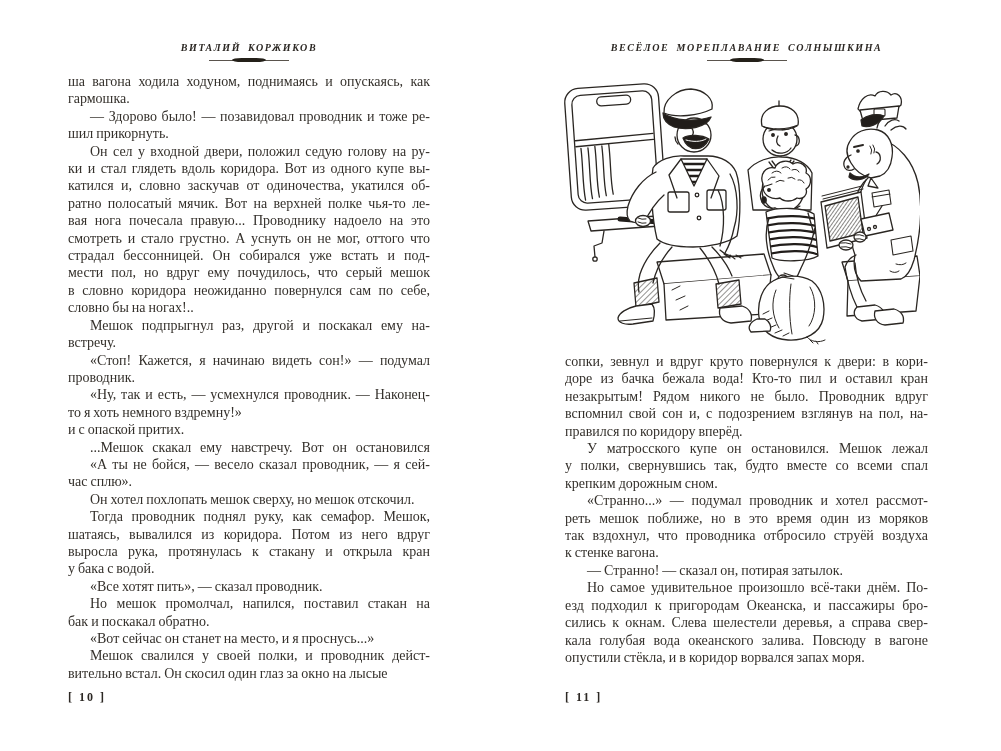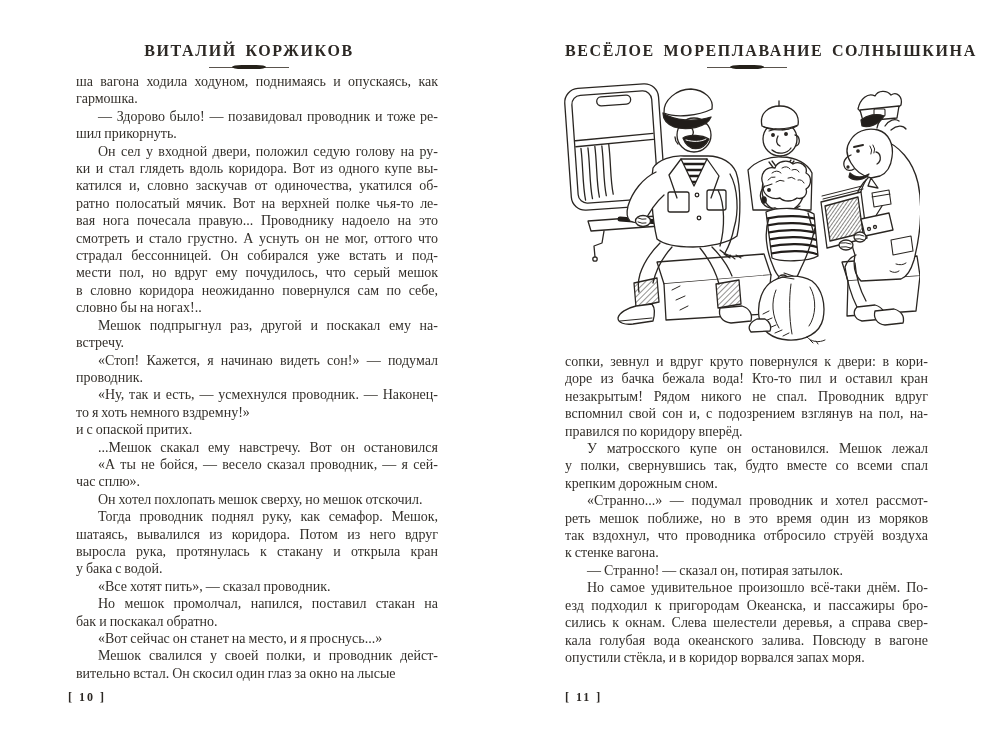--- a/index.html
+++ b/index.html
@@ -18,37 +18,37 @@
   }
   .spread { position: absolute; inset: 0; background: var(--paper); }
   .page { position: absolute; top: 0; height: 751px; }
   .page.left  { left: 0;     width: 500px; }
   .page.right { left: 501px; width: 500px; }
 
   .running-head { position: absolute; top: 42px; text-align: center; }
   .page.left  .running-head { left: 68px; width: 362px; }
   .page.right .running-head { left: 64px; width: 363px; }
   .head-text {
-    font-size: 16px; font-weight: bold; letter-spacing: 1.6px;
-    word-spacing: 3px; color: var(--head-ink); white-space: nowrap;
+    font-size: 10px; font-weight: bold; letter-spacing: 1.6px;
+    word-spacing: 3px; color: var(--head-ink); white-space: nowrap; font-style: italic;
   }
   .head-rule { position: relative; width: 80px; height: 6px; margin: 4px auto 0; }
   .rule-line  { position: absolute; left: 0; right: 0; top: 2.5px; height: 1px; background: #5a544d; }
   .rule-thick {
     position: absolute; left: 50%; top: 1px; transform: translateX(-50%);
     width: 34px; height: 3.5px; background: #242019; border-radius: 50% / 100%;
   }
 
   .bodytext {
     position: absolute;
     font-size: 14px; line-height: 17.4px;
     color: var(--ink);
     word-spacing: -0.5px;
   }
-  .bodytext.left-col  { left: 76px; top: 73px;  width: 362px; }
+  .bodytext.left-col  { left: 68px; top: 73px;  width: 362px; }
   .bodytext.right-col { left: 64px; top: 353px; width: 363px; }
   .para { margin: 0; }
   .line { text-align: left; }
   .line.full { text-align: justify; text-align-last: justify; text-justify: inter-word; }
   .line.ind  { padding-left: 22px; }
 
   .page-number {
     position: absolute; top: 690px; 
     font-size: 12px; font-weight: bold; letter-spacing: 2px; color: var(--head-ink);
   }
@@ -302,21 +302,21 @@
             </g>
           </g>
         </g>
       </svg>
     </figure>
 
     <div class="bodytext right-col">
         <div class="para">
           <div class="line full">сопки, зевнул и вдруг круто повернулся к двери: в кори-</div>
           <div class="line full">доре из бачка бежала вода! Кто-то пил и оставил кран</div>
-          <div class="line full">незакрытым! Рядом никого не спал. Проводник вдруг</div>
+          <div class="line full">незакрытым! Рядом никого не было. Проводник вдруг</div>
           <div class="line full">вспомнил свой сон и, с подозрением взглянув на пол, на-</div>
           <div class="line">правился по коридору вперёд.</div>
         </div>
         <div class="para">
           <div class="line full ind">У матросского купе он остановился. Мешок лежал</div>
           <div class="line full">у полки, свернувшись так, будто вместе со всеми спал</div>
           <div class="line">крепким дорожным сном.</div>
         </div>
         <div class="para">
           <div class="line full ind">«Странно...» — подумал проводник и хотел рассмот-</div>

